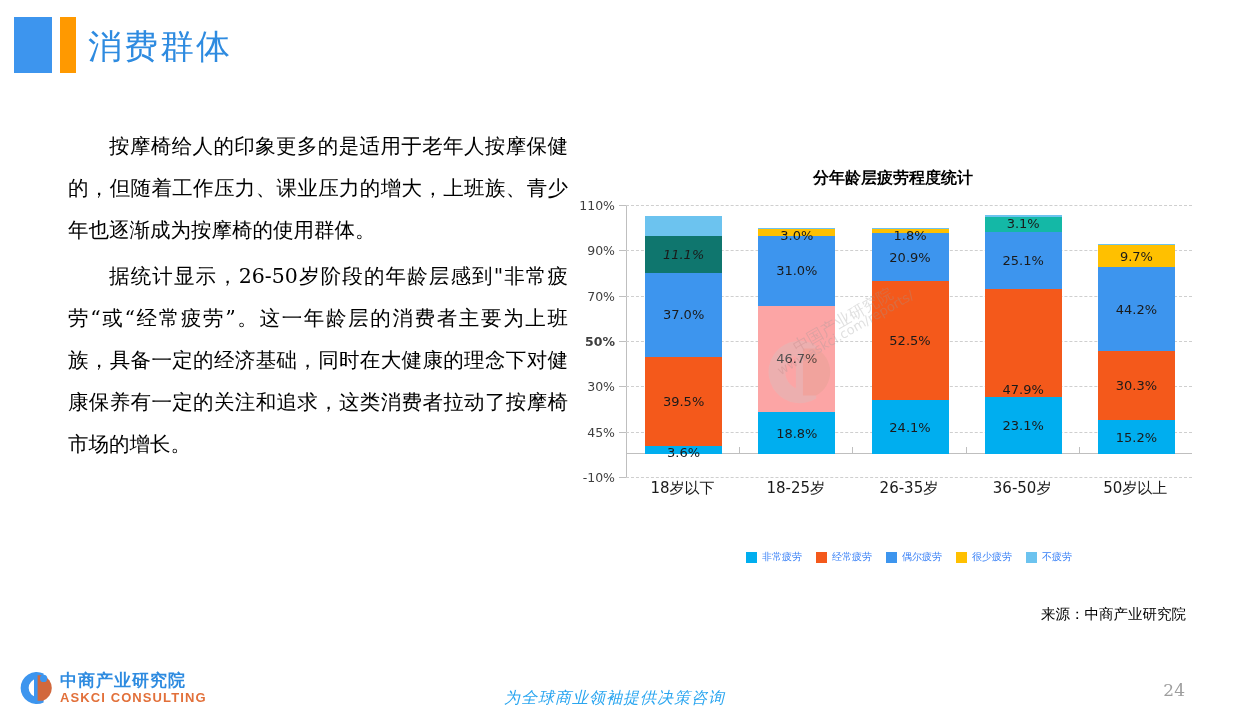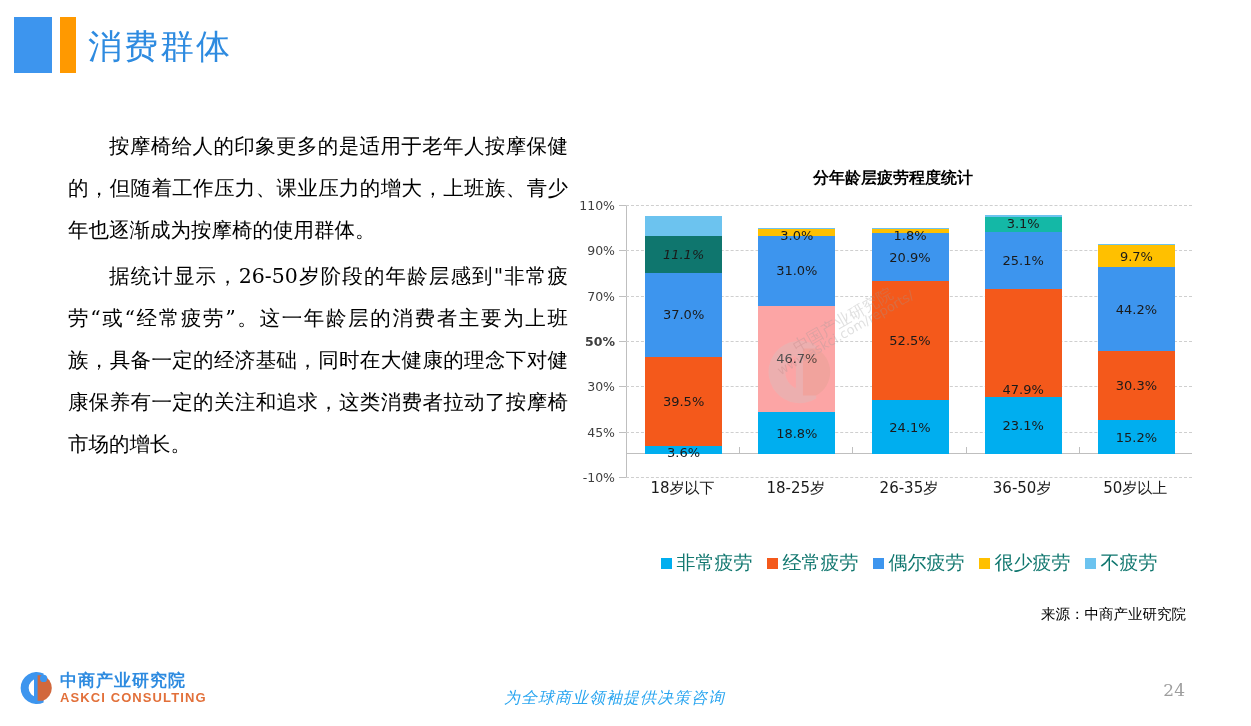--- a/index.html
+++ b/index.html
@@ -50,21 +50,21 @@
   .xtick { position:absolute; bottom:22.666px; width:1px; height:7px; background:#BFBFBF; }
   .xlabel { position:absolute; top:274px; width:113px; text-align:center;
             font-size:15px; color:#1a1a1a;
             font-family:"DejaVu Sans","Liberation Sans",sans-serif; }
 
   
   #legend { position:absolute; left:48px; top:390px; width:566px;
             display:flex; justify-content:center; align-items:center; gap:14px; }
   .lg-item { display:flex; align-items:center; gap:5px; }
   .lg-swatch { width:11px; height:11px; flex:none; }
-  .lg-text { font-size:19px; color:#0f766e; white-space:nowrap;
+  .lg-text { font-size:10px; color:#3b82f6; white-space:nowrap;
              font-family:"DejaVu Sans","Liberation Sans",sans-serif; }
 
   
   #source-note { position:absolute; left:578px; top:605px; width:608px; text-align:right;
                  font-size:14.5px; color:#000;
                  font-family:"DejaVu Sans","Liberation Sans",sans-serif; }
 
   
   #watermark { position:absolute; left:760px; top:255px; width:260px; height:180px;
                pointer-events:none; opacity:0.30; }

